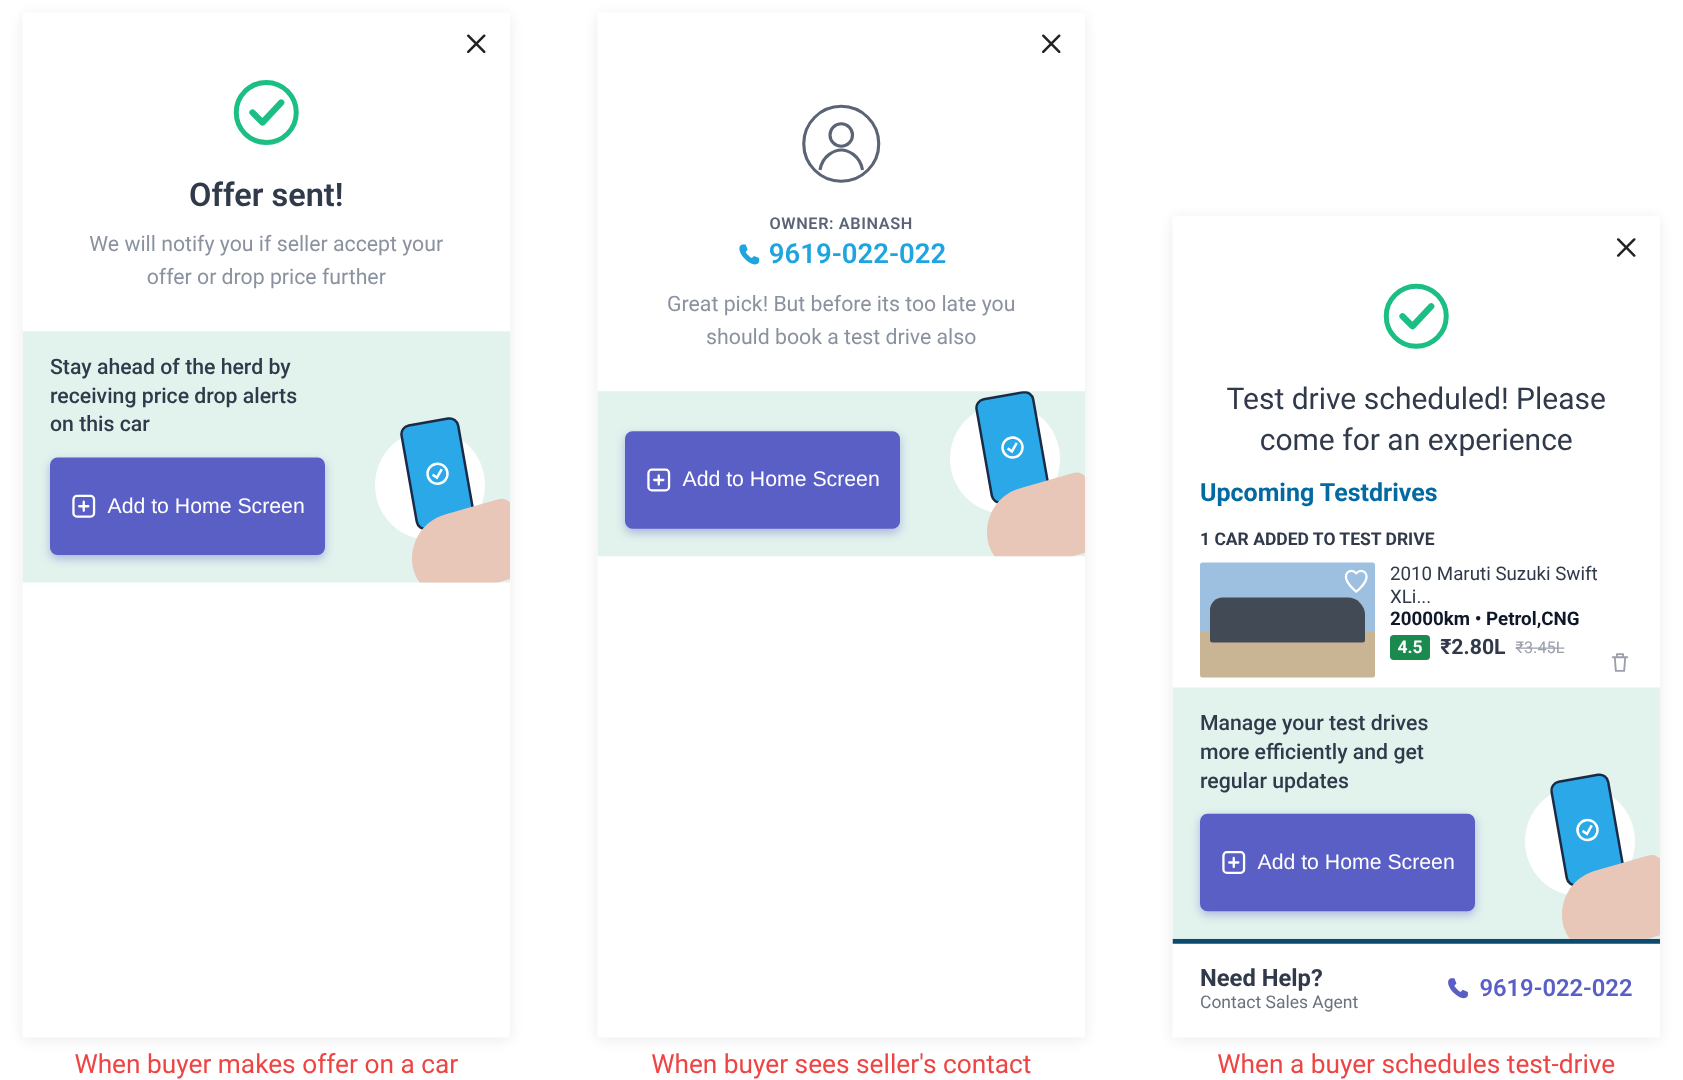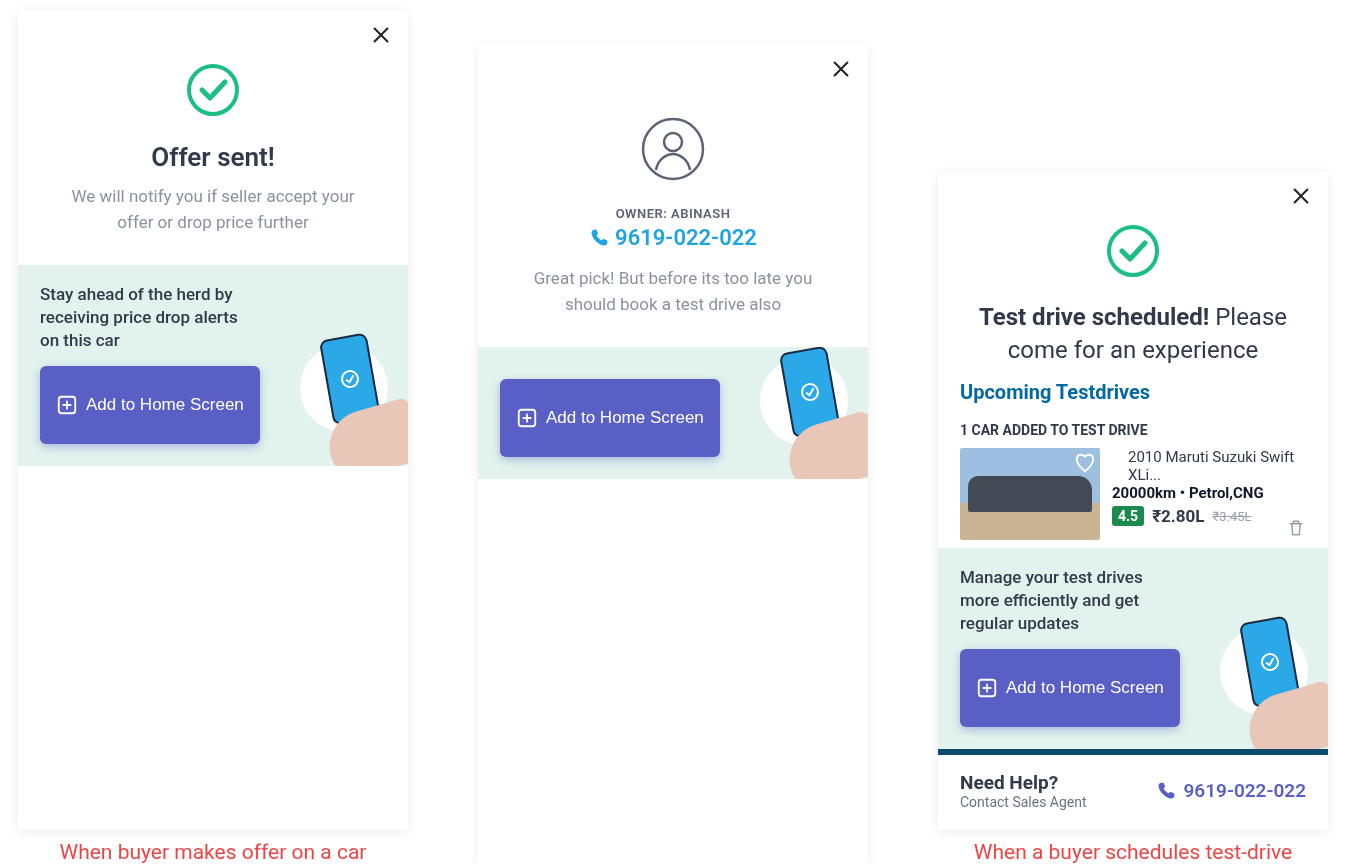--- a/index.html
+++ b/index.html
@@ -9,62 +9,62 @@
 .card { width: 390px; background: #fff; box-shadow: 0 2px 12px rgba(0,0,0,0.08); border-radius: 2px; position: relative; overflow: hidden; }
 .close-btn { position: absolute; top: 14px; right: 16px; cursor: pointer; color: #333; }
 .close-btn svg { width: 22px; height: 22px; }
 .pad-top { padding: 22px 28px 0; text-align: center; }
 .check-circle { display: inline-block; margin: 28px auto 10px; }
 .check-circle svg { width: 60px; height: 60px; }
 .person-circle { display: inline-block; margin: 50px auto 10px; }
 .person-circle svg { width: 66px; height: 66px; }
 .title { font-size: 26px; font-weight: 600; color: #303a4a; margin: 8px 0 12px; }
 .title-inline { font-size: 24px; color: #303a4a; margin: 6px 10px 14px; line-height: 1.35; }
-.title-inline b { font-weight: 700; }
+.title-inline b { font-weight: 400; }
 .subtitle { font-size: 17px; color: #8a92a0; line-height: 1.5; margin: 0 10px 30px; }
 .owner-label { font-size: 13px; font-weight: 600; letter-spacing: 0.5px; color: #5a6475; margin-top: 10px; }
 .phone-line { display: flex; align-items: center; justify-content: center; gap: 6px; color: #1ea5e0; font-size: 22px; font-weight: 600; margin: 4px 0 16px; }
 .phone-line svg { width: 20px; height: 20px; fill: #1ea5e0; }
 .upcoming-title { font-size: 20px; font-weight: 700; color: #0369a1; text-align: left; margin: 4px 0 12px; }
 .testdrive-card { text-align: left; padding: 0 0 8px; }
 .td-row { display: flex; gap: 16px; align-items: flex-start; }
 .date-box { border: 1px solid #d8dce2; border-radius: 6px; width: 58px; padding: 6px 0; text-align: center; flex-shrink: 0; }
 .date-day { font-size: 22px; font-weight: 600; color: #303a4a; }
 .date-mon { font-size: 12px; font-weight: 600; color: #6a7280; }
 .loc-line1 { font-size: 20px; font-weight: 700; color: #303a4a; line-height: 1.3; }
 .loc-line2 { font-size: 20px; font-weight: 700; color: #303a4a; }
 .loc-addr { font-size: 15px; color: #6a7280; margin-top: 4px; line-height: 1.4; }
 .addcount { font-size: 14px; font-weight: 700; color: #303a4a; margin: 18px 0 10px; }
 .car-row { display: flex; gap: 12px; position: relative; }
 .car-img { width: 140px; height: 92px; background: linear-gradient(180deg,#9dbfe0 0%,#9dbfe0 60%,#c9b494 60%,#c9b494 100%); border-radius: 2px; position: relative; flex-shrink: 0; }
 .car-img::after { content: ""; position: absolute; left: 8px; right: 8px; top: 28px; height: 36px; background: #424a55; border-radius: 10px 14px 2px 2px; }
 .heart { position: absolute; top: 4px; right: 4px; color: #fff; }
 .heart svg { width: 22px; height: 22px; fill: none; stroke: #fff; stroke-width: 2; }
 .car-info { flex: 1; }
-.car-title { font-size: 15px; color: #303a4a; margin-left: 16px; }
+.car-title { font-size: 15px; color: #303a4a; }
 .car-sub { font-size: 15px; color: #0f172a; font-weight: bold; }
 .price-row { display: flex; align-items: center; gap: 8px; margin-top: 4px; }
 .rating { background: #1b8a4e; color: #fff; font-size: 14px; font-weight: 700; padding: 2px 6px; border-radius: 3px; }
 .price { font-size: 17px; font-weight: 700; color: #303a4a; }
 .price-cut { font-size: 13px; color: #9aa0aa; text-decoration: line-through; }
 .trash { position: absolute; right: 0; bottom: -2px; color: #9aa0aa; }
 .trash svg { width: 20px; height: 20px; }
 .action-row { display: flex; justify-content: flex-end; gap: 26px; margin: 20px 4px 18px; }
 .link-teal { color: #1ea5e0; font-weight: 600; font-size: 16px; cursor: pointer; }
 .link-purple { color: #5a5fc6; font-weight: 600; font-size: 16px; cursor: pointer; }
 .banner { background: #e2f3ed; padding: 18px 22px 22px; display: flex; align-items: center; gap: 14px; position: relative; overflow: hidden; }
 .banner-text { font-size: 17px; color: #303a4a; font-weight: 500; line-height: 1.35; max-width: 220px; }
 .add-btn { margin-top: 14px; background: #5a5fc6; color: #fff; border: none; border-radius: 6px; padding: 28px 16px; font-size: 17px; font-weight: 500; display: inline-flex; align-items: center; gap: 8px; cursor: pointer; box-shadow: 0 3px 8px rgba(90,95,198,0.4); }
 .add-btn svg { width: 22px; height: 22px; }
 .phone-illus { position: absolute; right: -10px; bottom: 0; width: 150px; height: 130px; }
 .phone-circle { position: absolute; right: 30px; top: 8px; width: 88px; height: 88px; background: #fff; border-radius: 50%; }
 .phone-dev { position: absolute; right: 44px; top: 0; width: 48px; height: 86px; background: #2aa8e8; border-radius: 8px; border: 2px solid #1a2b45; transform: rotate(-10deg); display: flex; align-items: center; justify-content: center; }
 .phone-dev svg { width: 24px; height: 24px; }
 .hand { position: absolute; right: 0; bottom: -6px; width: 90px; height: 64px; background: #e8c6b8; border-radius: 40px 10px 4px 30px; transform: rotate(-16deg); }
-.help-row { padding: 16px 22px 20px; display: flex; justify-content: space-between; align-items: center; background: #fff; border-top: 6px solid #0c4a6e; }
+.help-row { padding: 16px 22px 20px; display: flex; justify-content: space-between; align-items: center; background: #fff; border-top: 4px solid #0c4a6e; }
 .help-left { }
 .help-title { font-size: 19px; font-weight: 700; color: #303a4a; }
 .help-sub { font-size: 14px; color: #6a7280; }
 .help-phone { display: flex; align-items: center; gap: 8px; color: #5a5fc6; font-size: 19px; font-weight: 600; }
 .help-phone svg { width: 20px; height: 20px; fill: #5a5fc6; }
 .caption { font-size: 21px; color: #ef4444; margin-top: 10px; text-align: center; }
 .left-content { text-align: left; padding: 0 22px; }
 .card1 { min-height: 820px; }
 .card2 { min-height: 820px; }
 </style>
@@ -155,20 +155,21 @@
           <div class="phone-dev">
               <svg viewBox="0 0 24 24">
                 <circle cx="12" cy="12" r="8" fill="none" stroke="#fff" stroke-width="2"></circle>
                 <path d="M8 12 L11 15 L16 9" stroke="#fff" stroke-width="2" fill="none"></path>
               </svg>
             </div>
           <div class="hand"></div>
         </div>
       </div>
     </div>
+    <div class="caption">When buyer sees seller's contact</div>
   </div>
 
   <div class="column">
     <div class="card">
       <div class="close-btn">
         <svg viewBox="0 0 24 24">
             <path d="M5 5 L19 19 M19 5 L5 19" stroke="#222" stroke-width="2.2" fill="none" stroke-linecap="round"></path>
           </svg>
       </div>
       <div class="pad-top">

